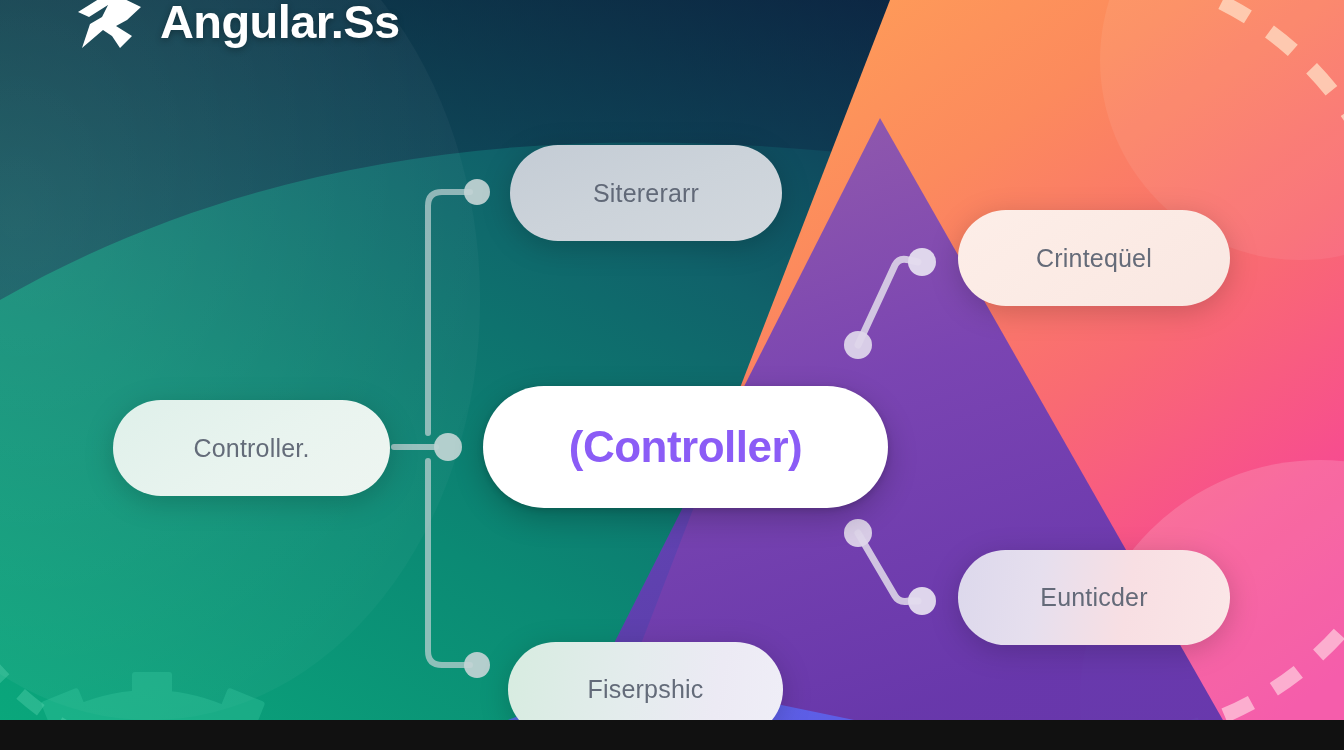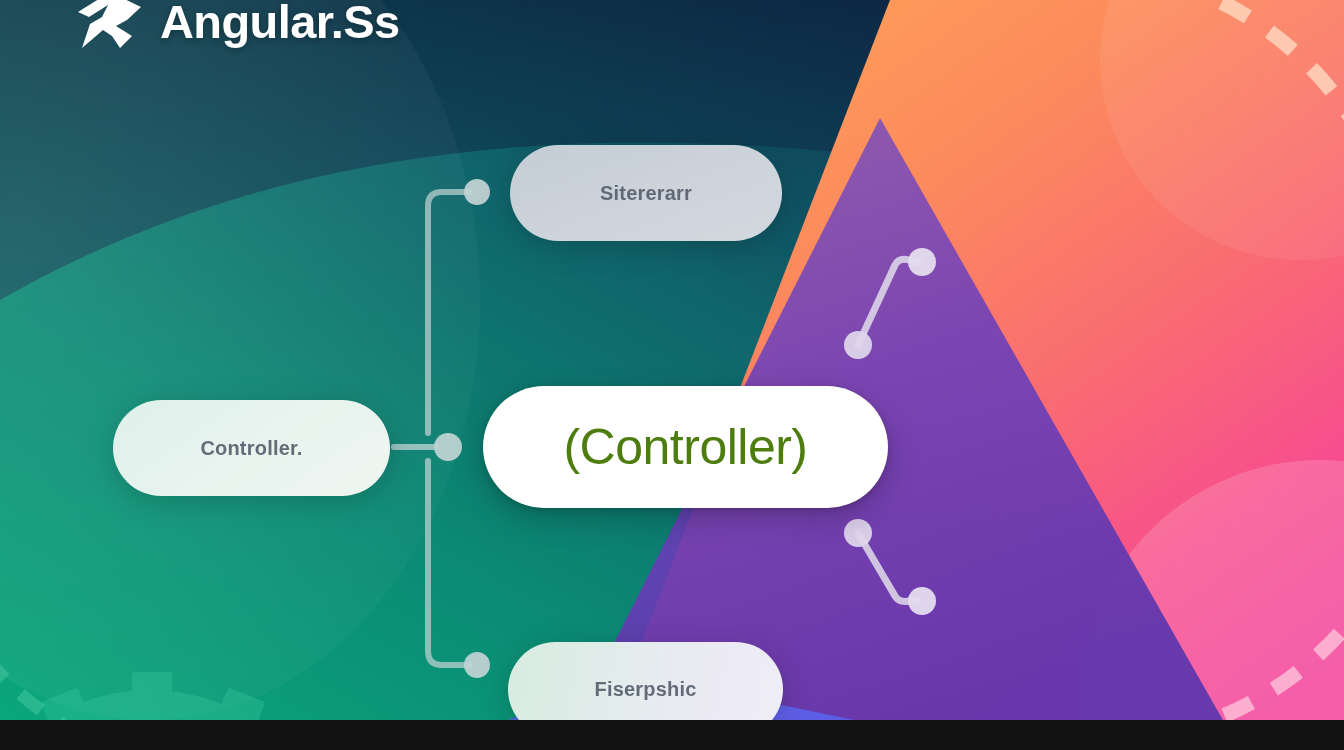--- a/index.html
+++ b/index.html
@@ -57,22 +57,22 @@
     z-index: 30;
     display: flex;
     align-items: center;
     justify-content: center;
     box-sizing: border-box;
     border-radius: 999px;
     white-space: nowrap;
     filter: drop-shadow(0 6px 14px rgba(0,0,0,.18));
   }
   .node-label {
-    font-size: 20px;
-    font-weight: 700;
+    font-size: 25px;
+    font-weight: 400;
     letter-spacing: .2px;
     color: #596170;
     opacity: .92;
   }
 
   
   .pill-mint {
     background: linear-gradient(145deg, #dff0ea 0%, #e9f4ef 55%, #eef5f1 100%);
   }
   
@@ -97,23 +97,23 @@
     position: absolute;
     z-index: 35;
     display: flex;
     align-items: center;
     justify-content: center;
     background: #ffffff;
     border-radius: 999px;
     box-shadow: 0 10px 30px rgba(0,0,0,.22), 0 2px 6px rgba(0,0,0,.14);
   }
   #node-center .center-label {
-    font-size: 50px;
-    font-weight: 400;
-    color: #4d7c0f;
+    font-size: 44px;
+    font-weight: 700;
+    color: #8b5cf6;
     letter-spacing: -0.5px;
     line-height: 1;
   }
 </style>
 </head>
 <body>
 
 <div id="stage">
 
   <svg id="bg" viewBox="0 0 1344 750" preserveAspectRatio="none">
@@ -218,19 +218,25 @@
   </div>
 
   <div class="node pill-mint" id="node-controlicr" style="left:113px; top:400px; width:277px; height:96px;">
     <span class="node-label">Controller.</span>
   </div>
 
   <div class="node pill-mintlav" id="node-fiserpshic" style="left:508px; top:618px; width:275px; height:95px;margin-top:24px;">
     <span class="node-label">Fiserpshic</span>
   </div>
 
-
+  <div class="node pill-blush" id="node-crintequel" style="left:958px; top:210px; width:272px; height:96px;">
+    <span class="node-label">Crinteqüel</span>
+  </div>
+
+  <div class="node pill-lavblush" id="node-eunticder" style="left:958px; top:550px; width:272px; height:95px;">
+    <span class="node-label">Eunticder</span>
+  </div>
 
   <div id="node-center" style="left:483px; top:386px; width:405px; height:122px;">
     <span class="center-label">(Controller)</span>
   </div>
 
 </div>
 
 </body></html>

